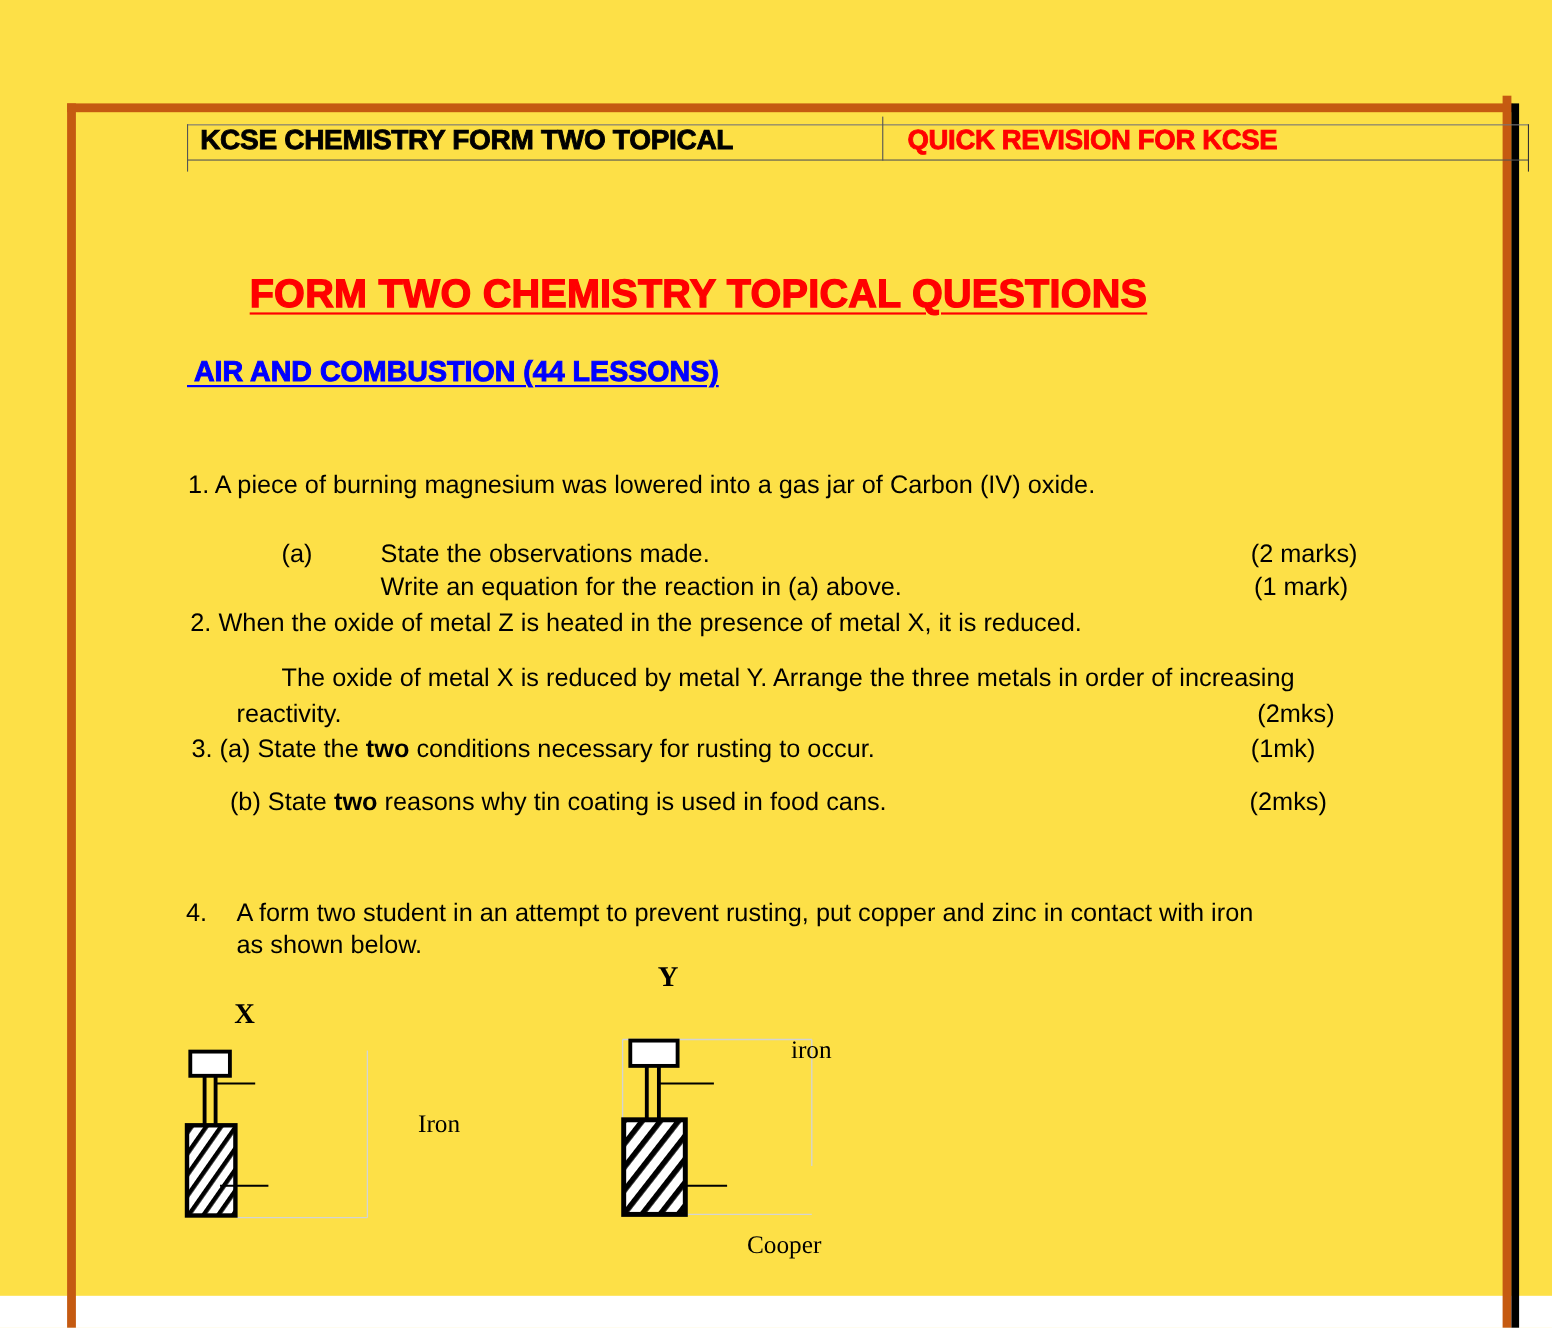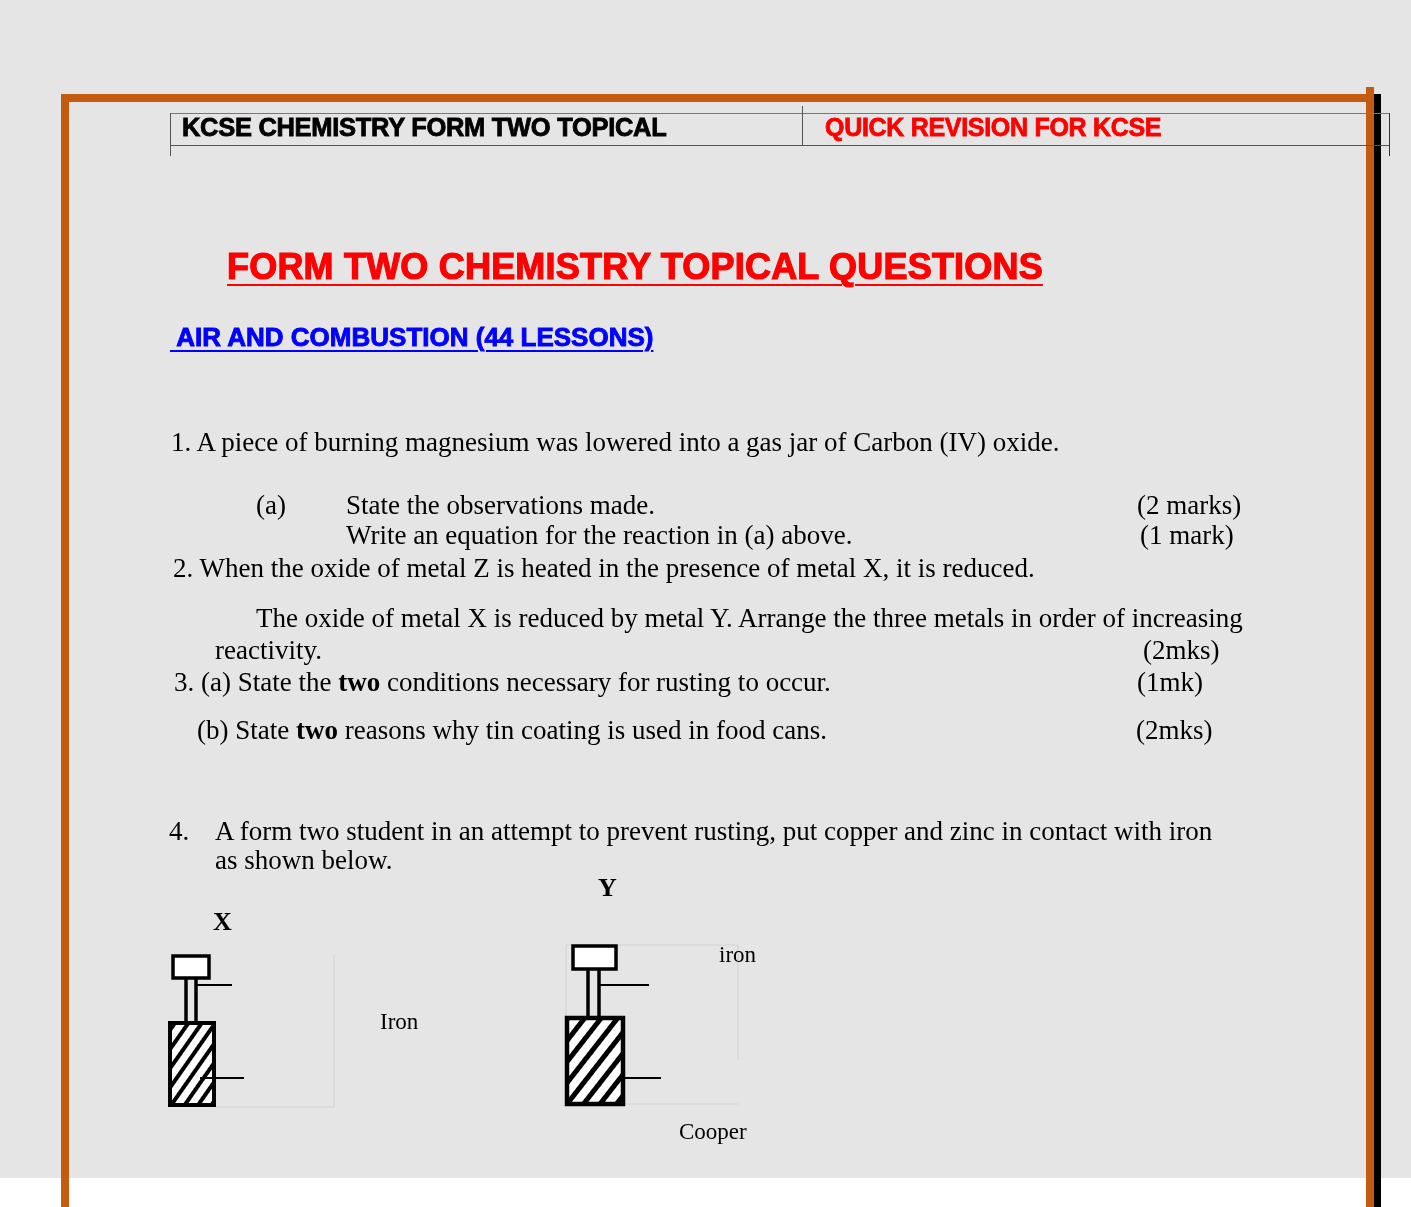--- a/index.html
+++ b/index.html
@@ -15,21 +15,21 @@
     .topbar-pill {
       position: absolute; left: 484px; top: -20px; width: 437px; height: 26px;
       background: #121212;
       border: 1px solid #6a6a6a;
       border-radius: 0 0 18px 18px;
     }
     .topbar-pill-divider {
       position: absolute; left: 376px; top: 16px; width: 1px; height: 8px;
       background: #8a8a8a;
     }
-    .page { position: absolute; left: 0; top: 29px; width: 1411px; height: 1178px; background: #e5e5e5; }
+    .page { position: absolute; left: 0; top: 29px; width: 1411px; height: 1178px; background: #fde047; }
 
     
     .border-top { position: absolute; left: 61px; top: 65px; width: 1314px; height: 8px; background: #c55a11; }
     .border-left { position: absolute; left: 61px; top: 65px; width: 8px; height: 1113px; background: #c55a11; }
     .border-right { position: absolute; left: 1366px; top: 58px; width: 8px; height: 1120px; background: #c55a11; }
     .border-right-shadow { position: absolute; left: 1374px; top: 65px; width: 7px; height: 1113px; background: #000; }
 
     
     .hdr {
       position: absolute; left: 170px; top: 84px; width: 1220px; height: 33px;
@@ -63,22 +63,22 @@
     .sub-title {
       position: absolute; left: 170px; top: 295px;
       font-family: "Liberation Sans", sans-serif; font-weight: bold;
       font-size: 26px; color: #0000ff;
       -webkit-text-stroke: 0.9px #0000ff;
       text-decoration: underline; text-decoration-thickness: 2px; text-underline-offset: 4px;
       white-space: pre;
     }
 
     .txt {
-      position: absolute; font-family: Liberation Serif, serif;
-      font-size: 27px; color: #000; white-space: nowrap; line-height: 1;
+      position: absolute; font-family: Liberation Sans, sans-serif;
+      font-size: 23px; color: #000; white-space: nowrap; line-height: 1;
     }
     .txt b { font-weight: bold; margin-top: 44px; }
 
     
     .diagram { position: absolute; }
     .dlabel { position: absolute; font-family: "Liberation Serif", serif; color: #000; white-space: nowrap; line-height: 1; }
     .dlabel.bold { font-weight: bold; font-size: 26px; }
   </style>
 </head>
 <body>
@@ -112,21 +112,21 @@
   <div class="txt" style="left:346px; top:522px;">Write an equation for the reaction in (a) above.</div>
   <div class="txt" style="left:1140px; top:522px;">(1 mark)</div>
 
   <div class="txt" style="left:173px; top:555px;">2. When the oxide of metal Z is heated in the presence of metal X, it is reduced.</div>
   <div class="txt" style="left:215px; top:605px;margin-left:41px;">The oxide of metal X is reduced by metal Y. Arrange the three metals in order of increasing</div>
   <div class="txt" style="left:215px; top:637px;">reactivity.</div>
   <div class="txt" style="left:1143px; top:637px;">(2mks)</div>
 
   <div class="txt" style="left:174px; top:669px;"><span>3. (a) State the </span><b>two</b><span> conditions necessary for rusting to occur.</span></div>
   <div class="txt" style="left:1137px; top:669px;text-align:center;">(1mk)</div>
-  <div class="txt" style="left:197px; top:717px;"><span>(b) State </span><b>two</b><span> reasons why tin coating is used in food cans.</span></div>
+  <div class="txt" style="left:209px; top:717px;"><span>(b) State </span><b>two</b><span> reasons why tin coating is used in food cans.</span></div>
   <div class="txt" style="left:1136px; top:717px;">(2mks)</div>
 
   <div class="txt" style="left:169px; top:818px;">4.</div>
   <div class="txt" style="left:215px; top:818px;">A form two student in an attempt to prevent rusting, put copper and zinc in contact with iron</div>
   <div class="txt" style="left:215px; top:847px;">as shown below.</div>
 
   <div class="dlabel bold" style="left:598px; top:875px;">Y</div>
   <div class="dlabel bold" style="left:213px; top:909px;">X</div>
 
   <svg class="diagram" style="left:160px; top:945px;" width="180" height="170" viewBox="0 0 180 170">

